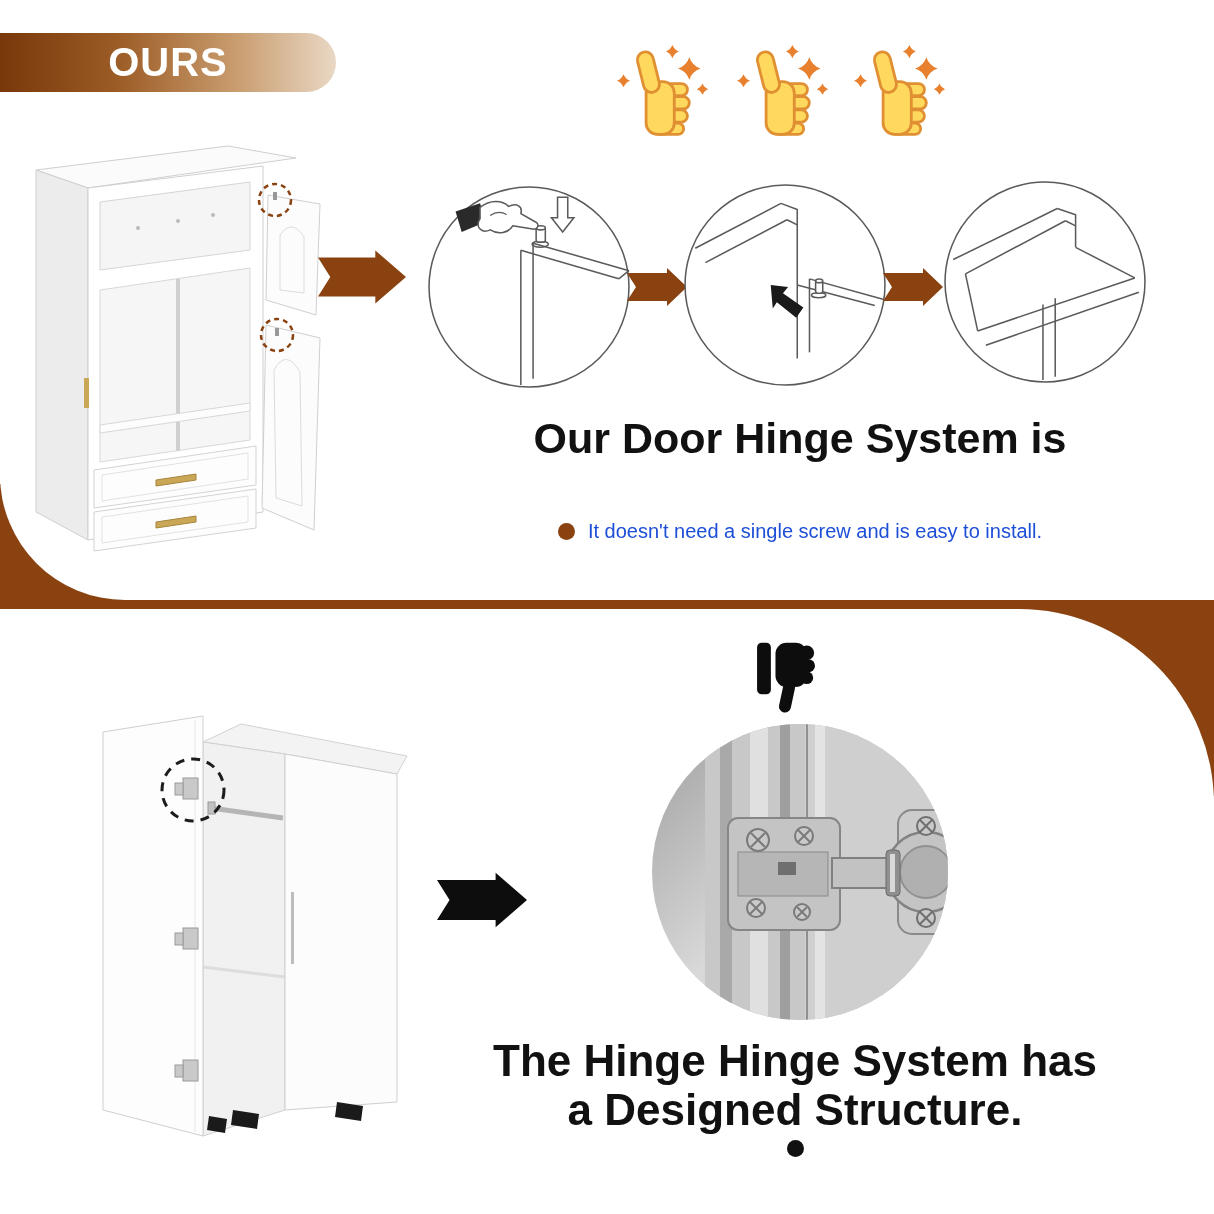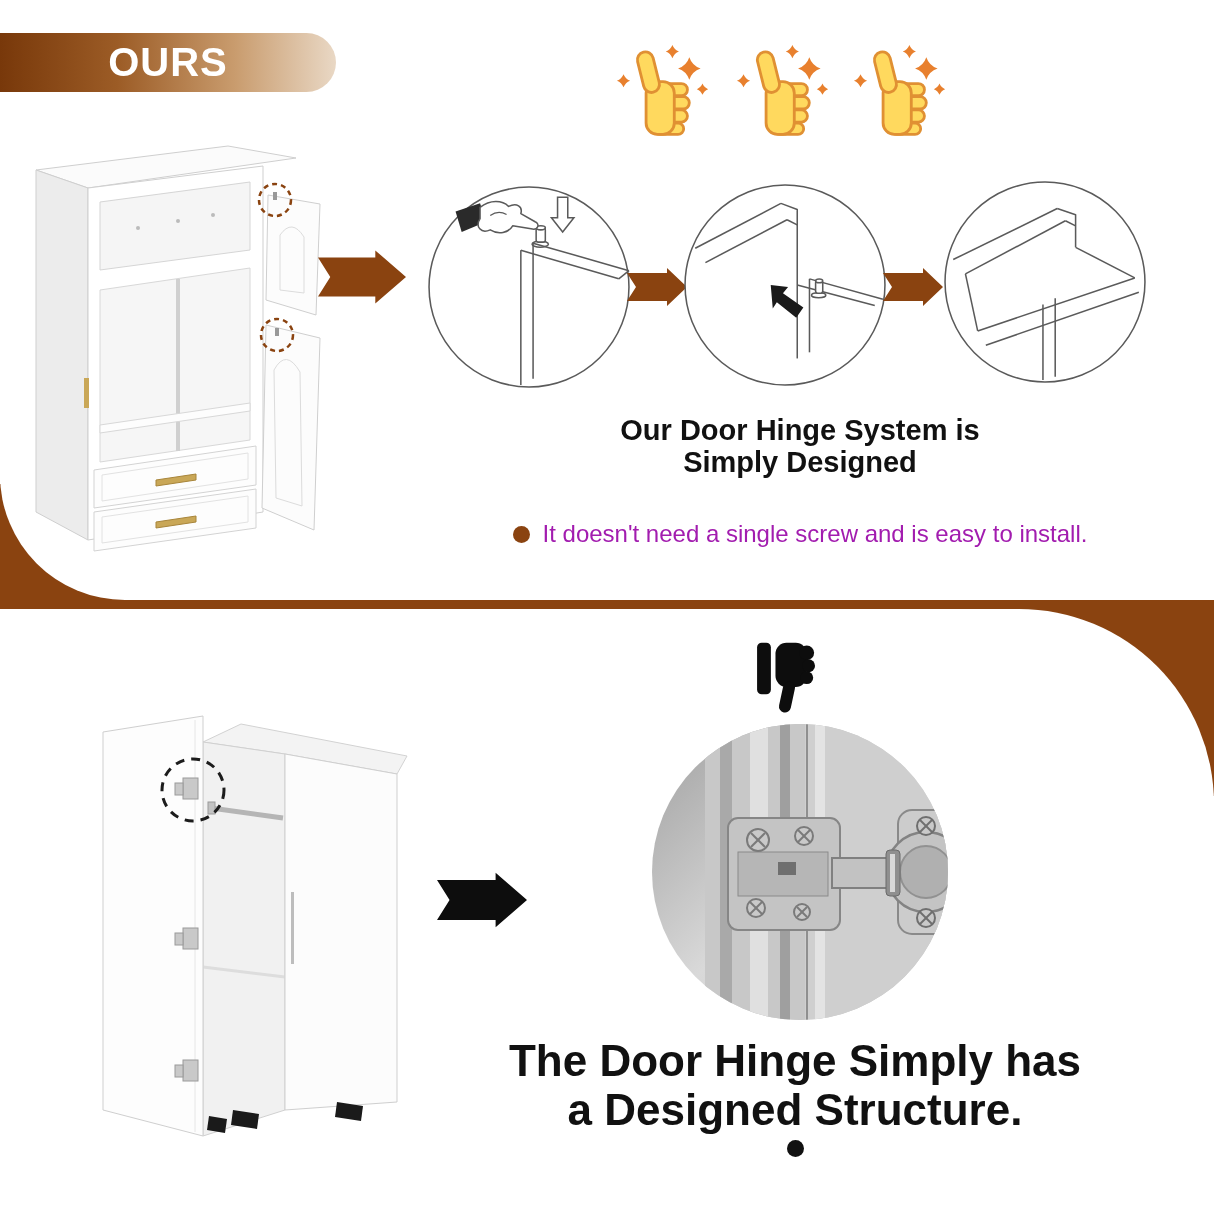--- a/index.html
+++ b/index.html
@@ -18,30 +18,30 @@
   
   .banner{display:flex;align-items:center;justify-content:center;
     font-weight:bold;font-size:40px;letter-spacing:1px;
     border-radius:0 30px 30px 0;}
   .banner-ours{left:0;top:33px;width:336px;height:59px;color:#ffffff;
     background:linear-gradient(90deg,#78380a 0%,#9c5c26 35%,#c99c6e 70%,#e9d8c5 100%);}
   .banner-others{left:0;top:643px;width:342px;height:58px;color:#111111;
     background:linear-gradient(90deg,#c2c2c2 0%,#e3e3e3 55%,#f2f2f2 100%);
     box-shadow:0 3px 6px rgba(0,0,0,.18);}
   
-  .headline{font-weight:bold;color:#111111;text-align:center;font-size:29px;line-height:1.12;}
+  .headline{font-weight:bold;color:#111111;text-align:center;font-size:43px;line-height:1.12;}
   .headline-ours{left:440px;top:414px;width:720px;}
   .headline-others{left:430px;top:1036px;width:730px;font-size:44px;}
   .bullet-row{display:flex;align-items:center;justify-content:center;gap:13px;}
   .bullet-ours{left:440px;top:520px;width:720px;}
   .bullet-others{left:430px;top:1140px;width:730px;}
   .dot{width:17px;height:17px;border-radius:50%;flex:0 0 auto;}
   .dot-brown{background:#8a4310;}
   .dot-black{background:#111111;}
-  .bullet-text{font-size:24px;color:#a21caf;}
+  .bullet-text{font-size:20px;color:#1d4ed8;}
   svg{display:block;}
 </style>
 </head>
 <body>
 
 <div id="canvas">
 
   <div class="brown-band"></div>
   <div class="panel-top"></div>
   <div class="panel-bottom"></div>
@@ -192,21 +192,20 @@
           <line x1="42" y1="162" x2="192" y2="110"></line>
         <line x1="98" y1="122" x2="98" y2="196"></line>
           <line x1="110" y1="116" x2="110" y2="193"></line>
         <line x1="22" y1="92" x2="34" y2="148"></line>
           <line x1="130" y1="66" x2="188" y2="96"></line>
       </g>
     </svg>
 
     <div class="abs headline headline-ours">
       <div>Our Door Hinge System is</div>
-      <div>Simply Designed</div>
     </div>
     <div class="abs bullet-row bullet-ours">
       <span class="dot dot-brown"></span>
       <span class="bullet-text">It doesn't need a single screw and is easy to install.</span>
     </div>
 
 
     <svg class="abs" style="left:735px;top:628px" width="92" height="92" viewBox="0 0 100 100">
       <g fill="#0d0d0d">
         <rect x="24" y="16" width="15" height="56" rx="5"></rect>
@@ -296,21 +295,21 @@
             <line x1="147" y1="185" x2="157" y2="195"></line>
             <line x1="157" y1="185" x2="147" y2="195"></line>
         </g>
         <rect x="182" y="136" width="58" height="30" fill="#c2c2c2" stroke="#808080" stroke-width="2"></rect>
         <rect x="236" y="128" width="14" height="46" rx="4" fill="#8f8f8f" stroke="#6a6a6a"></rect>
         <rect x="240" y="132" width="5" height="38" fill="#d8d8d8"></rect>
       </g>
     </svg>
 
     <div class="abs headline headline-others">
-      <div>The Door Hinge Simply has</div>
+      <div>The Hinge Hinge System has</div>
       <div>a Designed Structure.</div>
     </div>
     <div class="abs bullet-row bullet-others">
       <span class="dot dot-black"></span>
     </div>
 
   </div>
 </div>
 
 </body></html>

